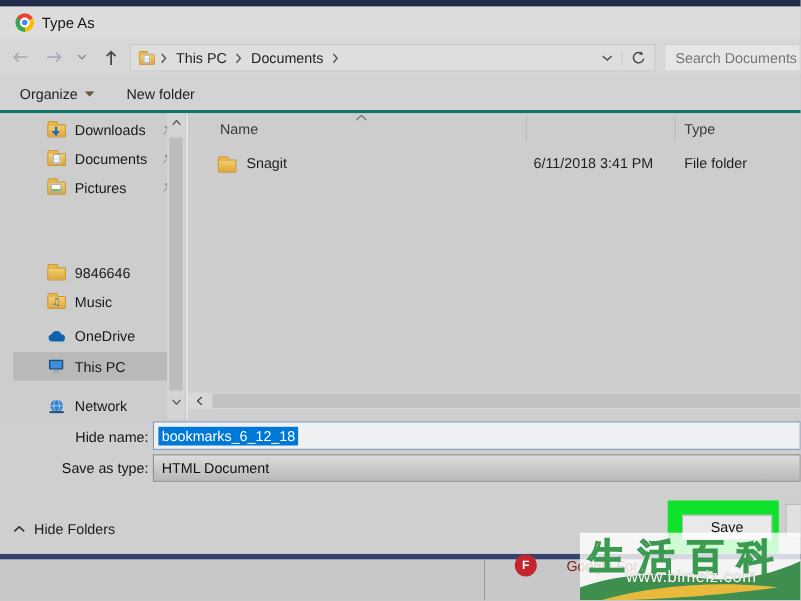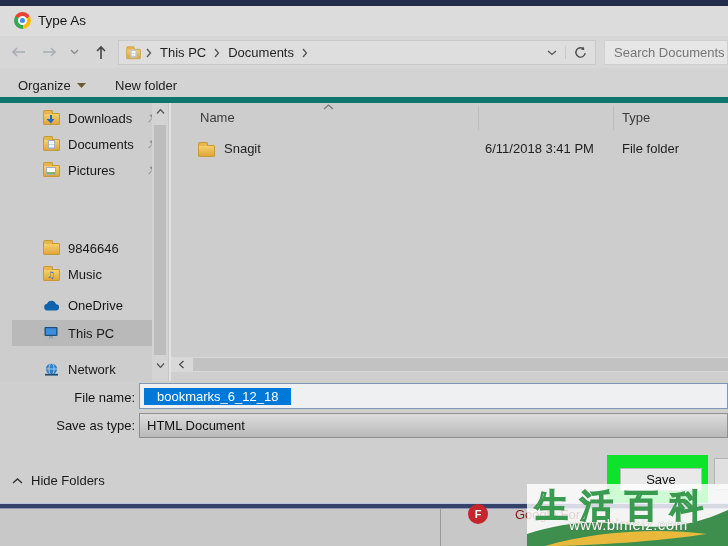--- a/index.html
+++ b/index.html
@@ -24,21 +24,21 @@
               border:1px solid #c9c9c9; display:flex; align-items:center; padding-left:6px; }
   .crumb-label { font-size:13px; color:#1f1f1f; padding:0 4px; }
   .crumb-sep { display:flex; align-items:center; padding:0 4px; }
   .addr-right { position:absolute; right:0; top:0; height:23px; display:flex; align-items:center; }
   .searchbox { position:absolute; left:604px; top:4px; width:124px; height:25px; background:#e6e6e6;
                border:1px solid #cfcfcf; }
   .searchbox input { width:100%; height:100%; border:none; background:transparent; font-size:13px;
                color:#3c3c3c; padding-left:9px; font-family:"Liberation Sans",sans-serif; outline:none; }
 
   .toolbar { position:absolute; left:0; top:68px; width:728px; height:35px; background:#d3d3d3;
-             border-bottom:6px solid #0f766e; }
+             border-bottom:3px solid #0f766e; }
   .toolbtn { position:absolute; top:0; height:34px; display:flex; align-items:center; gap:6px;
              font-size:13px; color:#222; }
 
   
   .sidebar { position:absolute; left:0; top:103px; width:152px; height:278px; background:#cdcdcd; overflow:hidden; }
   .side-item { position:absolute; left:12px; width:152px; height:26px; display:flex; align-items:center;text-align:center; }
   .side-item .ic { position:absolute; left:30px; width:18px; display:flex; justify-content:center; }
   .side-item .lbl { position:absolute; left:56px; font-size:13px; color:#181818; white-space:nowrap; }
   .side-item .pin { position:absolute; left:136px; top:7px; }
   .side-item.selected { background:#b9b9b9; }
@@ -69,21 +69,21 @@
 
   .hscroll { position:absolute; left:171px; top:357px; width:557px; height:15px; background:#d8d8d8; }
   .hscroll .cap { position:absolute; left:0; top:0; width:20px; height:15px; display:flex; align-items:center; justify-content:center; }
   .hscroll .thumb { position:absolute; left:22px; top:1px; right:0; height:13px; background:#c2c2c2; }
 
   
   .bottom-panel { position:absolute; left:0; top:381px; width:728px; height:122px; background:#cfcfcf; }
   .form-label { position:absolute; font-size:13px; color:#141414; text-align:right; }
   .fn-input { position:absolute; left:139px; top:2px; width:589px; height:26px; background:#eef0f2;
               border:1px solid #7f97b5; display:flex; align-items:center; padding-left:4px; }
-  .fn-select { background:#0078d7; color:#fff; font-size:13px; padding:1px 13px; white-space:nowrap;text-align:right; }
+  .fn-select { background:#0078d7; color:#fff; font-size:13px; padding:1px 3px; white-space:nowrap;text-align:right; }
   .type-combo { position:absolute; left:139px; top:32px; width:589px; height:25px;
               background:linear-gradient(#dcdcdc,#b9b9b9); border:1px solid #8f8f8f;
               display:flex; align-items:center; padding-left:7px; font-size:13px; color:#111; }
   .hide-folders { position:absolute; left:12px; top:92px; display:flex; align-items:center; gap:8px;
               font-size:13px; color:#1a1a1a; }
   .cancel-sliver { position:absolute; left:714px; top:77px; width:16px; height:32px; background:#e0e0e0;
               border:1px solid #b5b5b5; border-right:none; z-index:5; }
   .save-hl { position:absolute; left:607px; top:74px; width:101px; height:48px; background:#0de32a; z-index:10; }
   .save-btn { position:absolute; left:13px; top:13px; width:82px; height:23px; background:#e9e9e9;
               border:1px solid #b9b9b9; font-size:13px; color:#111; display:flex; align-items:center; justify-content:center; }
@@ -341,21 +341,21 @@
   <div class="hscroll">
     <div class="cap">
       <svg width="5" height="9" viewBox="0 0 5 9">
         <path d="M4.5 1 L0.5 4.5 L4.5 8" stroke="#444" stroke-width="1.2" fill="none"></path>
         </svg>
     </div>
     <div class="thumb"></div>
   </div>
 
   <div class="bottom-panel">
-    <div class="form-label" style="left:40px; top:9px; width:95px;">File name:</div>
+    <div class="form-label" style="left:40px; top:9px; width:95px;">Hide name:</div>
     <div class="fn-input">
       <span class="fn-select">bookmarks_6_12_18</span>
     </div>
 
     <div class="form-label" style="left:40px; top:37px; width:95px;">Save as type:</div>
     <div class="type-combo">
       <span>HTML Document</span>
     </div>
 
     <div class="hide-folders">

